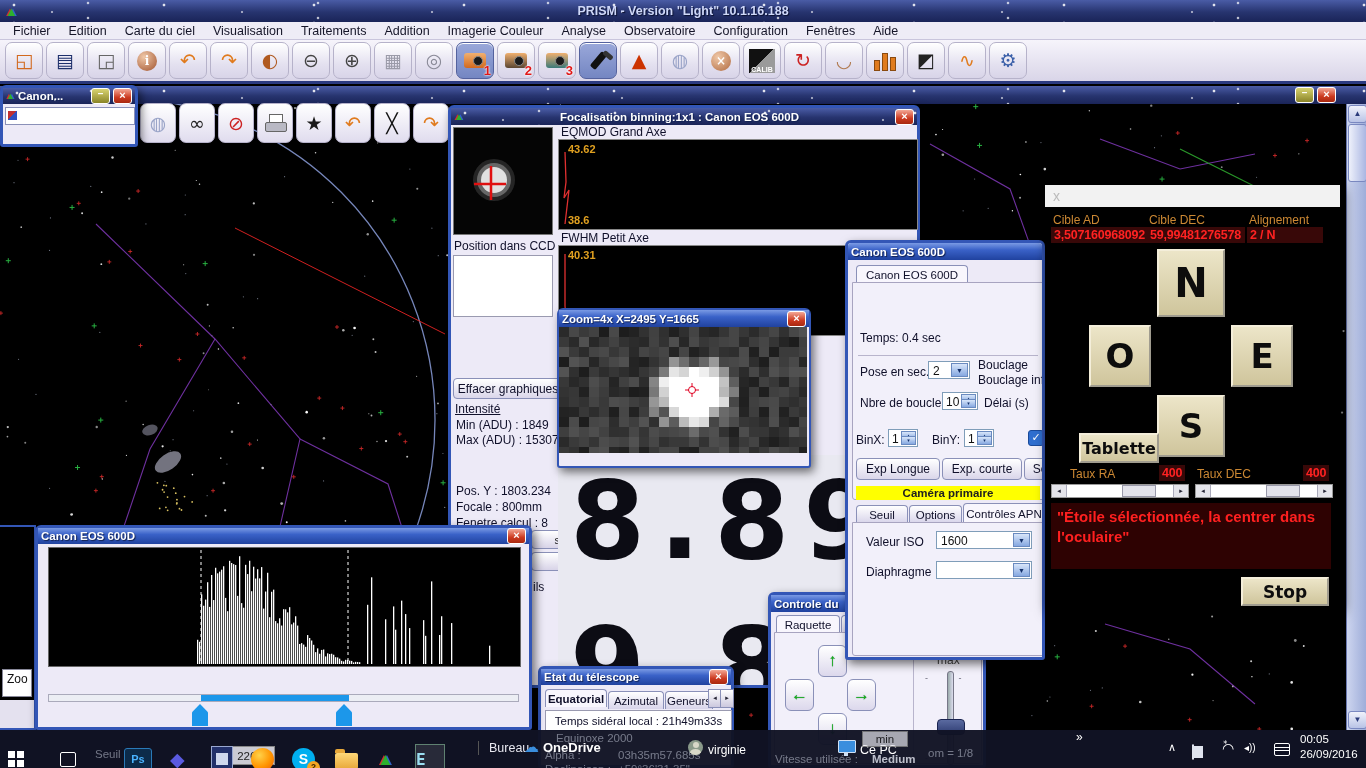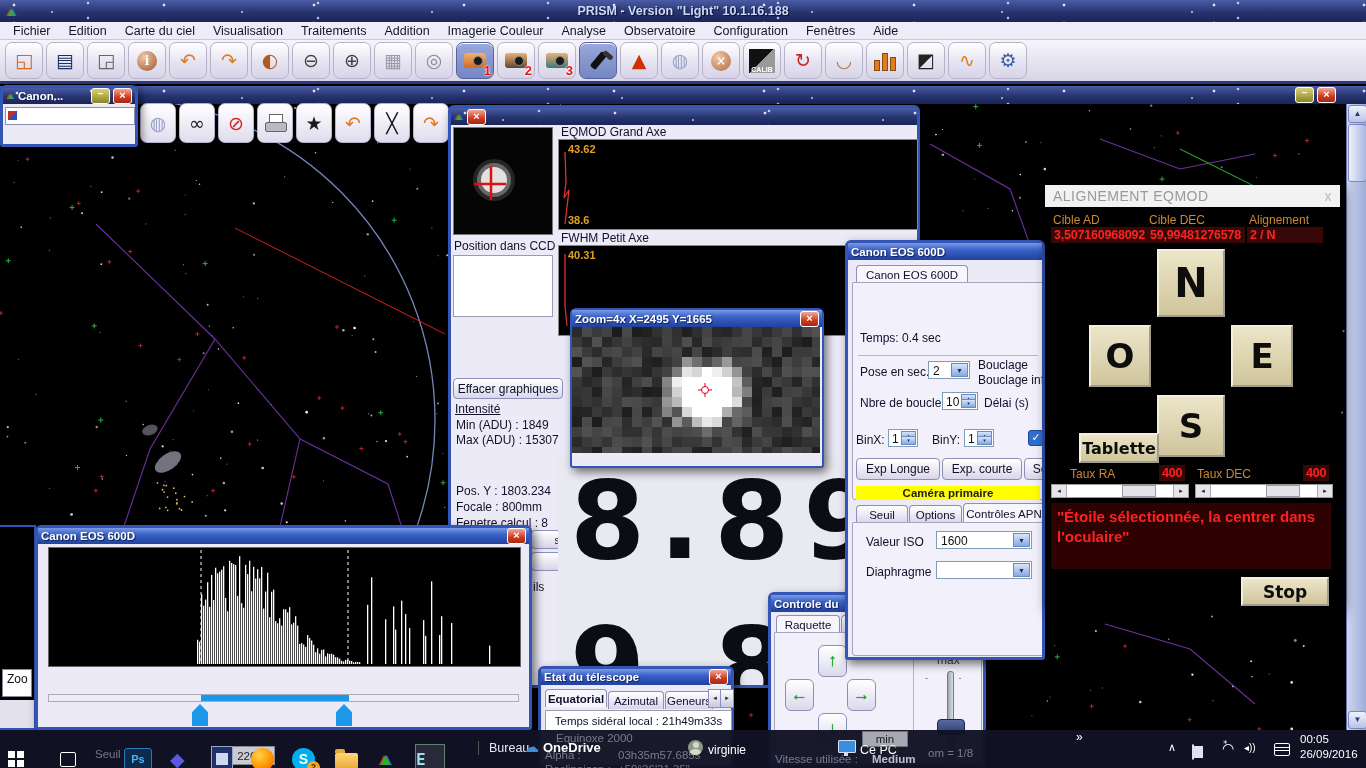--- a/index.html
+++ b/index.html
@@ -85,21 +85,21 @@
   
   #focus-win{left:448px;top:105px;width:472px;height:583px;z-index:10}
   #f-thumb{position:absolute;left:2px;top:19px;width:98px;height:106px;background:#050505;border:1px solid #777}
   #f-ccd{position:absolute;left:2px;top:147px;width:98px;height:60px;background:#fff;border:1px solid #9a9ab0}
   #f-digits{position:absolute;left:107px;top:347px;width:359px;height:230px;background:#e9e9f1;overflow:hidden}
   .bigdigit{position:absolute;font-size:108px;font-weight:bold;color:#0c0c14;letter-spacing:14px;
             font-family:"DejaVu Sans",sans-serif;line-height:1}
   .frag-btn{position:absolute;background:linear-gradient(#fff,#d8d4e8);border:1px solid #8a90b8;border-radius:4px 0 0 4px;
             font-size:11px;display:flex;align-items:center;justify-content:flex-end;padding-right:2px;color:#222}
   
-  #zoom-win{left:570px;top:308px;width:254px;height:160px;z-index:20;border-width:2px}
+  #zoom-win{left:557px;top:308px;width:254px;height:160px;z-index:20;border-width:2px}
   
   #cam-win{left:845px;top:240px;width:200px;height:420px;z-index:30;overflow:hidden}
   .tab{position:absolute;height:18px;background:linear-gradient(#ffffff,#d8d4ea);border:1px solid #8a90b8;
        border-bottom:none;border-radius:4px 4px 0 0;font-size:11.5px;color:#10102a;
        display:flex;align-items:center;justify-content:center;padding:0 6px;box-sizing:border-box;white-space:nowrap}
   .tab.active{background:#f8f6fd;font-weight:normal}
   .groupline{position:absolute;border-top:1px solid #b8b4cc}
   .panelbox{position:absolute;border:1px solid #a8a4c0;border-radius:0 3px 3px 3px;background:#f2f0fa}
   .combo{position:absolute;background:#fff;border:1px solid #7f9db9;height:18px;box-sizing:border-box;font-size:12px;color:#111}
   .combo .val{position:absolute;left:4px;top:2px}
@@ -937,20 +937,21 @@
 
 <div id="sky-vscroll" class="abs">
   <span class="scroll-btn" style="top:1px">▲</span>
   <span id="sky-vthumb"></span>
   <span class="scroll-btn" style="bottom:1px">▼</span>
 </div>
 
 <div id="focus-win" class="win">
   <div class="titlebar starbar">
     <span class="prism-tri" style="font-size:10px">▲</span>
+    <span class="title-text" style="text-align:center">Focalisation binning:1x1 : Canon EOS 600D</span>
     <span class="xclose">×</span>
   </div>
   <div id="f-thumb">
     <svg width="96" height="104">
       <circle cx="40" cy="52" r="13" fill="#fff"></circle>
       <circle cx="40" cy="52" r="17" fill="#fff" opacity=".35"></circle>
       <circle cx="40" cy="52" r="21" fill="#888" opacity=".25"></circle>
       <path d="M20,56 h32 M37,38 v34" stroke="#e01010" stroke-width="2.5" fill="none"></path>
     </svg>
   </div>
@@ -1537,21 +1538,20 @@
     <span class="xmin">–</span>
     <span class="xclose">×</span>
   </div>
   <div id="mini-strip">
       <i></i>
     </div>
 </div>
 
 <div id="eqmod">
   <div id="eq-title">
-    <span style="flex:1">ALIGNEMENT EQMOD</span>
     <span style="color:#bbb">x</span>
   </div>
   <span class="eq-lbl" style="left:8px;top:28px">Cible AD</span>
   <span class="eq-lbl" style="left:104px;top:28px">Cible DEC</span>
   <span class="eq-lbl" style="left:204px;top:28px">Alignement</span>
   <span class="eq-val" style="left:6px;top:42px;width:90px">3,507160968092</span>
   <span class="eq-val" style="left:102px;top:42px;width:92px">59,99481276578</span>
   <span class="eq-val" style="left:202px;top:42px;width:70px">2 / N</span>
   <div class="btn-beige" style="left:112px;top:64px;width:64px;height:64px;font-size:40px">N</div>
   <div class="btn-beige" style="left:44px;top:140px;width:58px;height:58px;font-size:34px">O</div>

